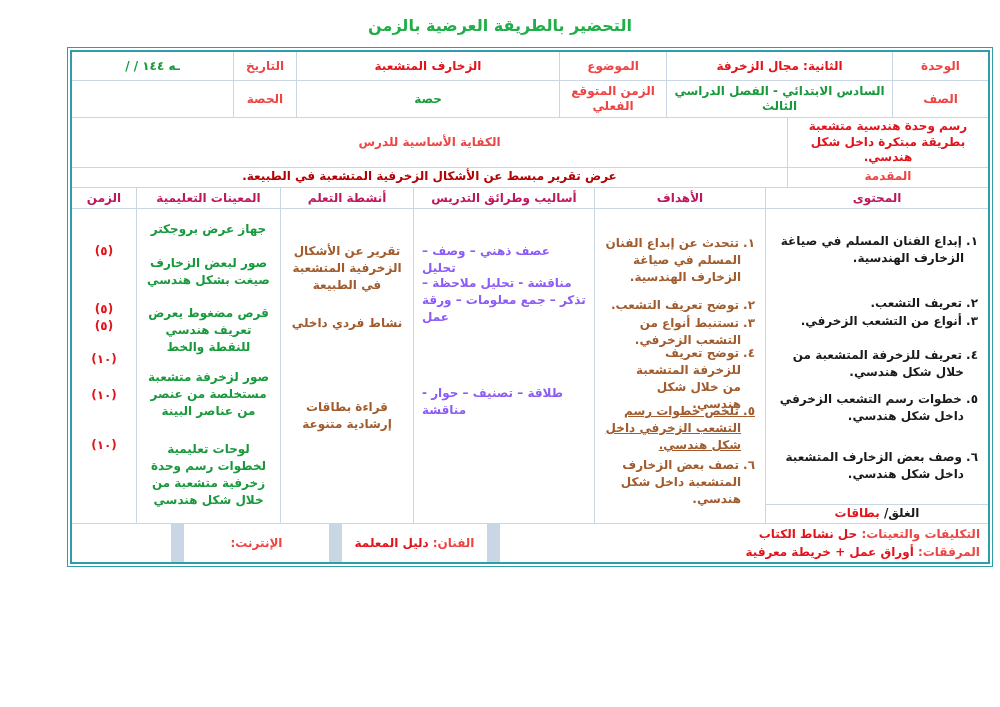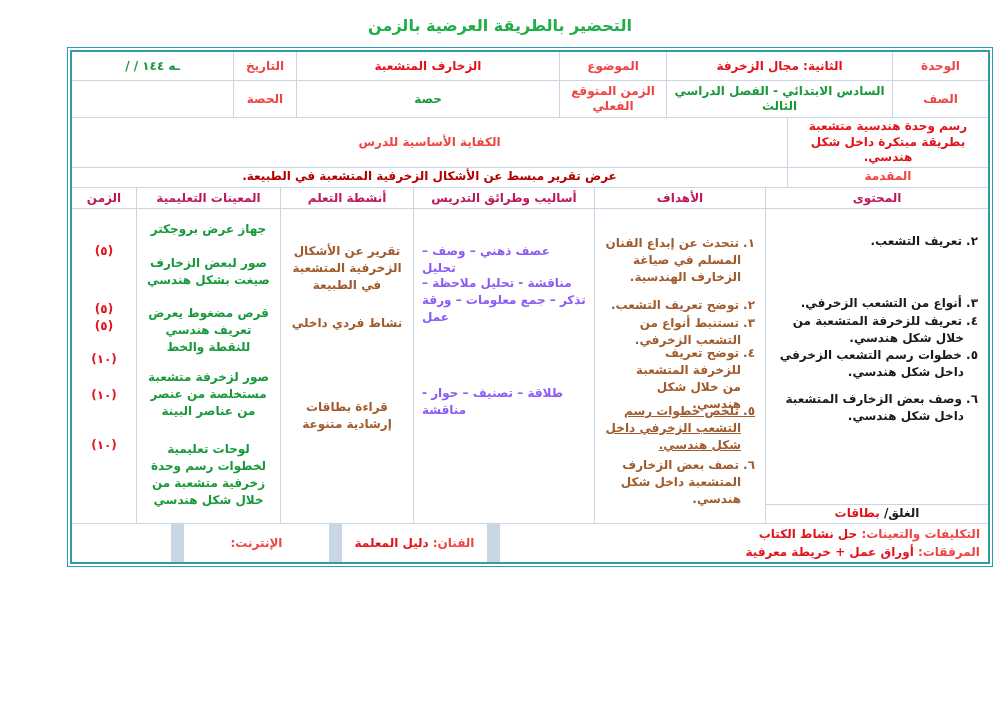--- a/index.html
+++ b/index.html
@@ -172,20 +172,21 @@
     <div class="cell">الأهداف</div>
     <div class="cell">أساليب وطرائق التدريس</div>
     <div class="cell">أنشطة التعلم</div>
     <div class="cell">المعينات التعليمية</div>
     <div class="cell">الزمن</div>
   </div>
 
   <div class="grid cols tbody">
 
     <div class="cell col-content">
+      <div class="blk">١.  إبداع الفنان المسلم في صياغة الزخارف الهندسية.</div>
       <div class="blk">٢.  تعريف التشعب.</div>
       <div class="blk">٣.  أنواع من التشعب الزخرفي.</div>
       <div class="blk">٤.  تعريف للزخرفة المتشعبة من خلال شكل هندسي.</div>
       <div class="blk">٥.  خطوات رسم التشعب الزخرفي داخل شكل هندسي.</div>
       <div class="blk">٦.  وصف بعض الزخارف المتشعبة داخل شكل هندسي.</div>
       <div class="closure">
         <span>الغلق/</span>
         <span class="red">بطاقات</span>
       </div>
     </div>

